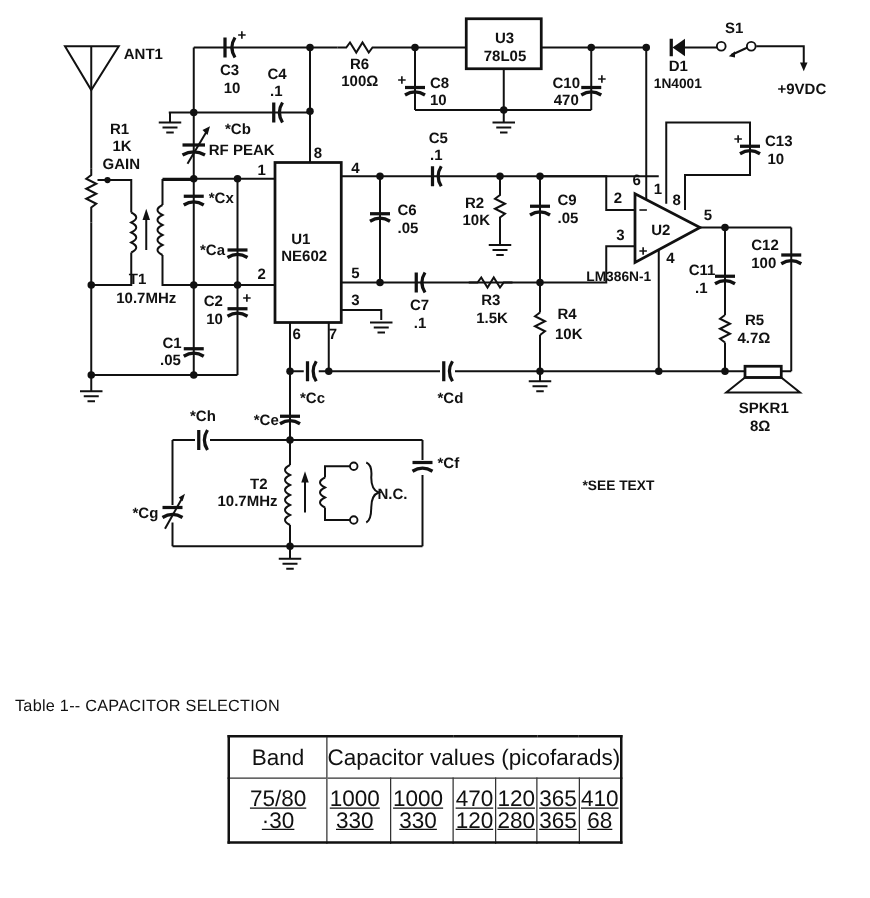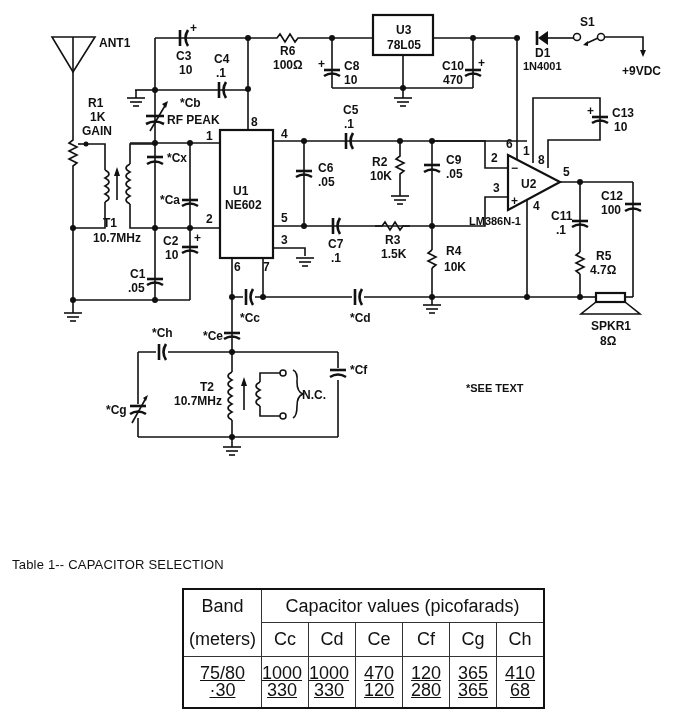--- a/index.html
+++ b/index.html
@@ -410,29 +410,20 @@
 </svg>
 
 <div class="table-title">Table 1-- CAPACITOR SELECTION</div>
 
 <table class="caps">
   <tbody>
       <tr class="h1">
     <td class="band" style="border-bottom:none">Band</td>
     <td colspan="6">Capacitor values (picofarads)</td>
   </tr>
-  <tr class="h2">
-    <td class="band" style="border-top:none">(meters)</td>
-    <td class="cv">Cc</td>
-    <td class="cv">Cd</td>
-    <td class="cv">Ce</td>
-    <td class="cv">Cf</td>
-    <td class="cv">Cg</td>
-    <td class="cv">Ch</td>
-  </tr>
   <tr class="d">
     <td class="band">
       <div>75/80</div>
       <div>·30</div>
     </td>
     <td class="num">
           <div>1000</div>
           <div>330</div>
         </td>
     <td class="num">

